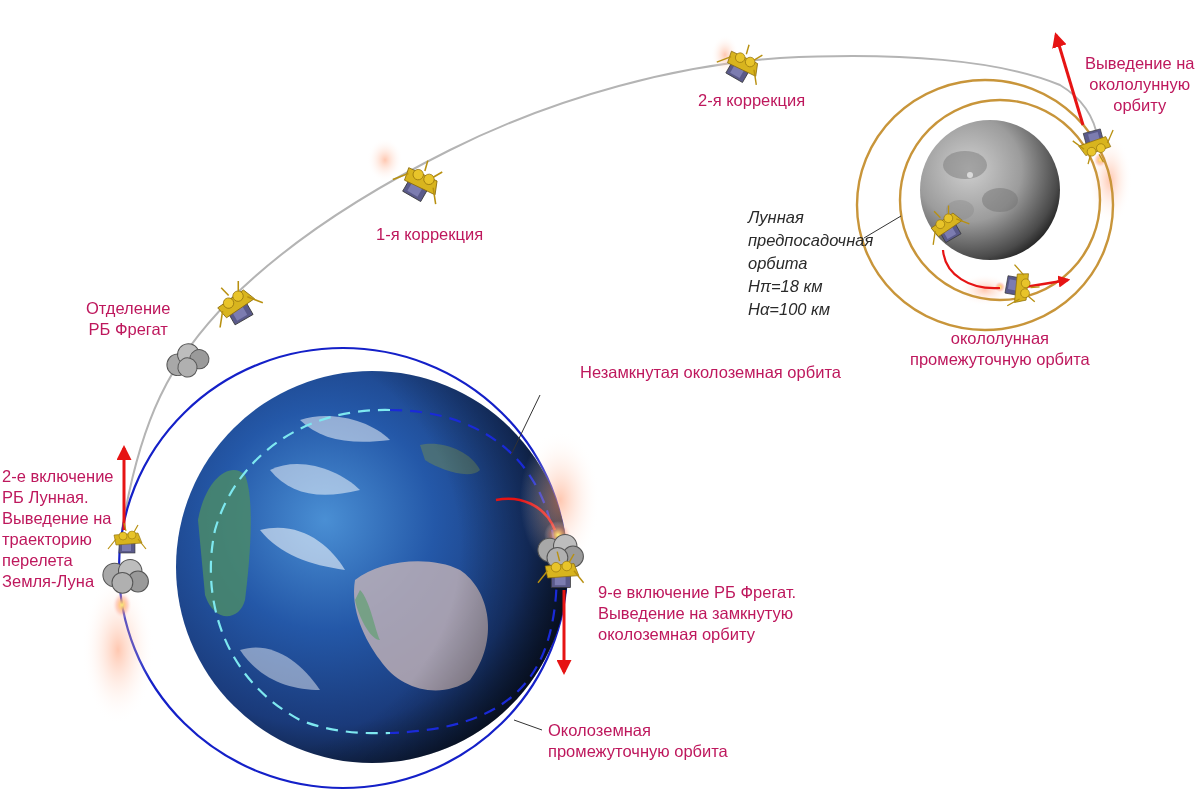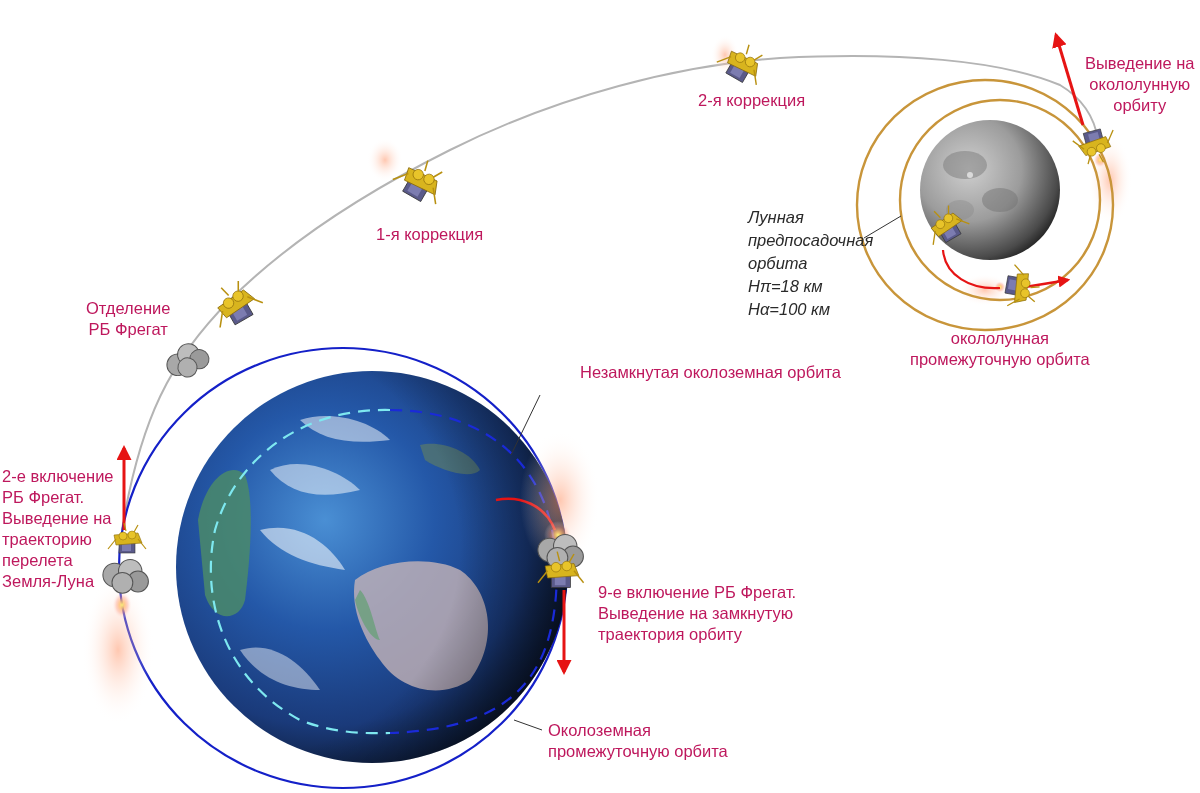--- a/index.html
+++ b/index.html
@@ -151,21 +151,21 @@
   <g transform="translate(560,550) scale(1.3)">
     <use href="#fregat"></use>
   </g>
   <g transform="translate(562,578) scale(1.2)">
     <use href="#lander"></use>
   </g>
 </svg>
 
 <div class="label" style="left:2px; top:430px;margin-top:36px;">
   <span class="ln">2-е включение</span>
-  <span class="ln">РБ Фрегат.</span>
+  <span class="ln">РБ Лунная.</span>
   <span class="ln">Выведение на</span>
   <span class="ln">траекторию</span>
   <span class="ln">перелета</span>
   <span class="ln">Земля-Луна</span>
 </div>
 
 <div class="label center" style="left:86px; top:298px;text-align:center;">
   <span class="ln">Отделение</span>
   <span class="ln">РБ Фрегат</span>
 </div>
@@ -197,19 +197,19 @@
   <span class="ln">промежуточную орбита</span>
 </div>
 
 <div class="label" style="left:544px; top:362px;margin-left:36px;">
   <span class="ln">Незамкнутая околоземная орбита</span>
 </div>
 
 <div class="label" style="left:598px; top:582px;">
   <span class="ln">9-е включение РБ Фрегат.</span>
   <span class="ln">Выведение на замкнутую</span>
-  <span class="ln">траектория орбиту</span>
+  <span class="ln">околоземная орбиту</span>
 </div>
 
 <div class="label" style="left:548px; top:720px;">
   <span class="ln">Околоземная</span>
   <span class="ln">промежуточную орбита</span>
 </div>
 
 </body></html>

